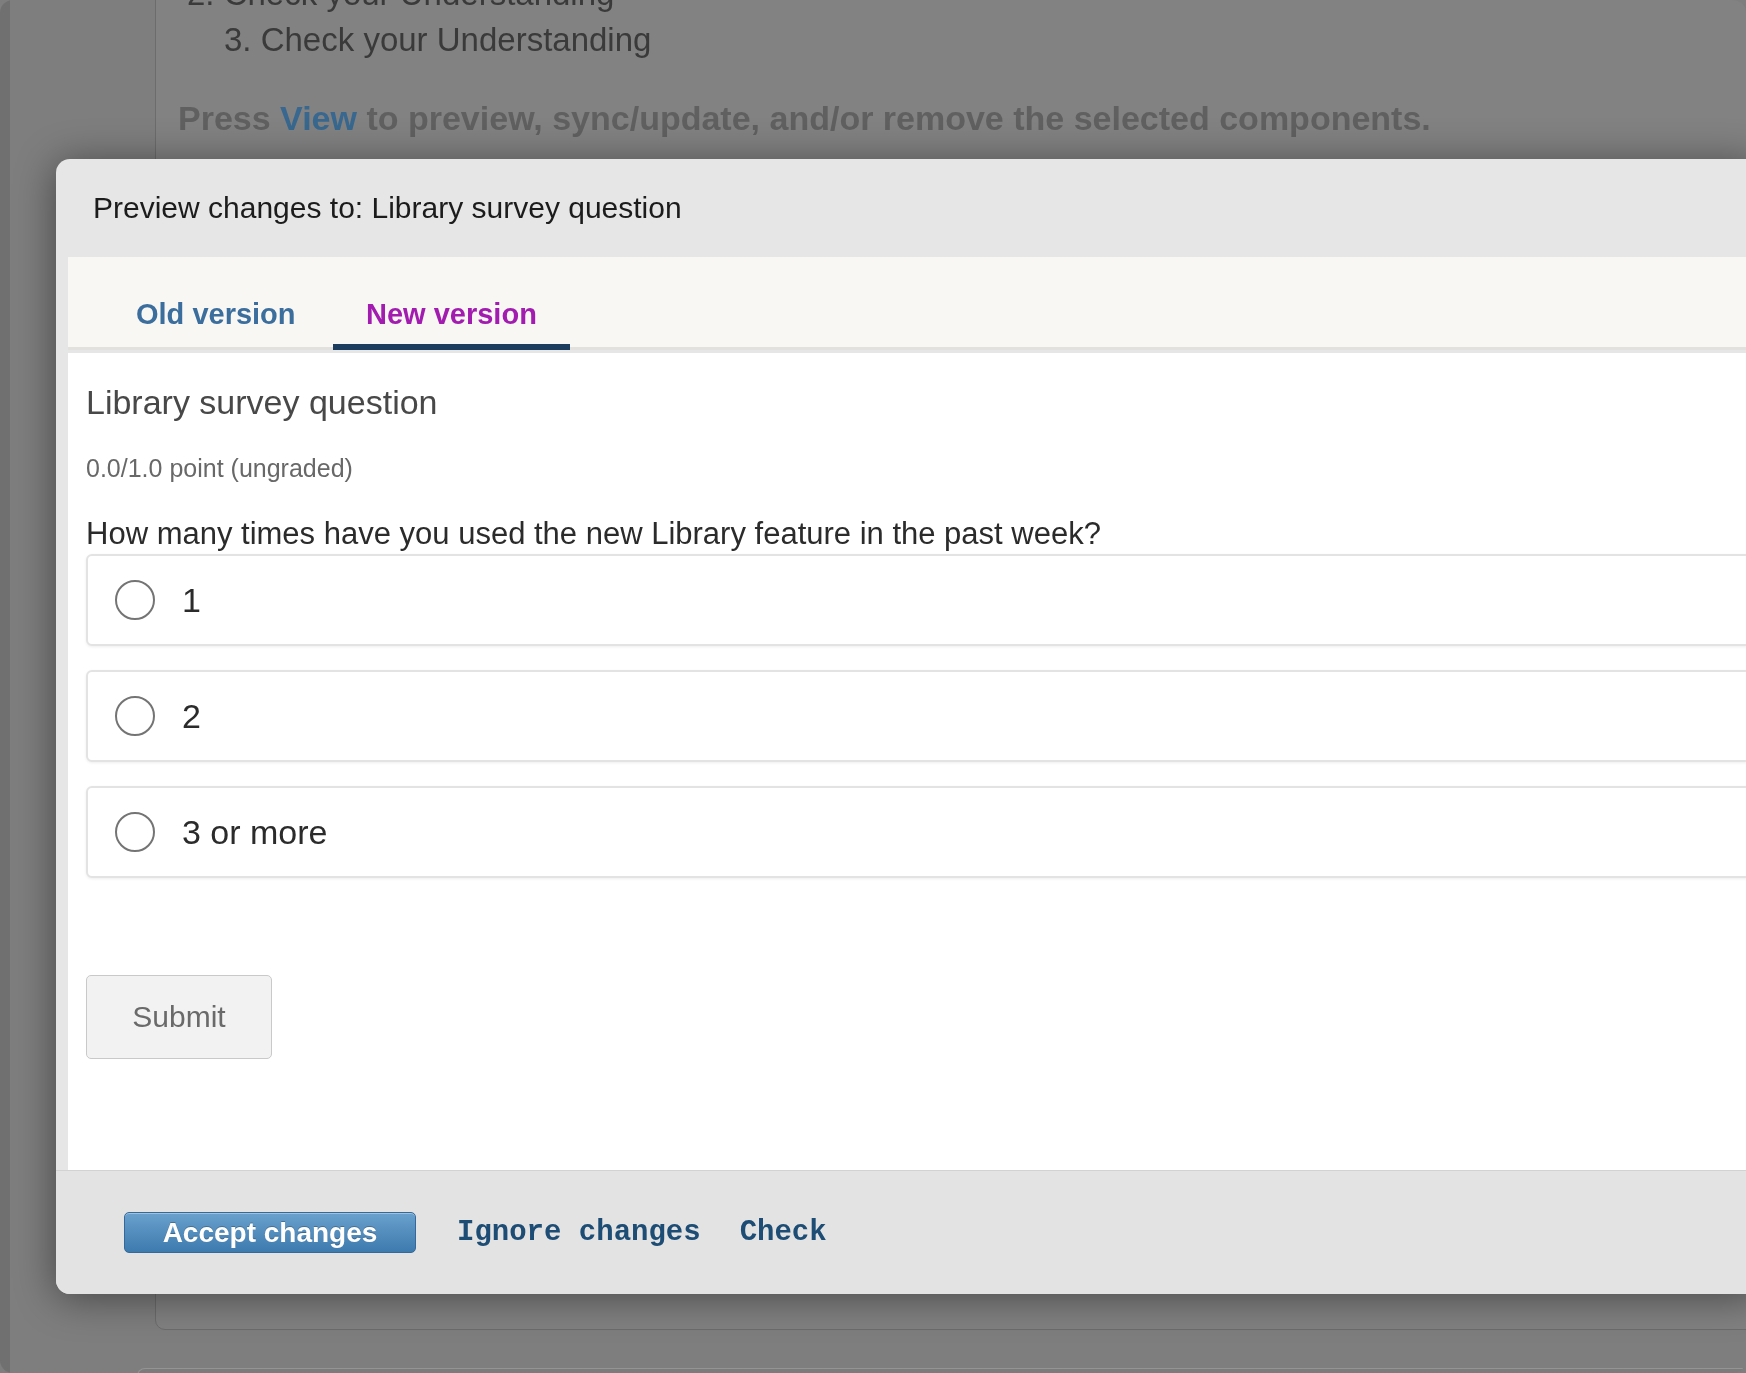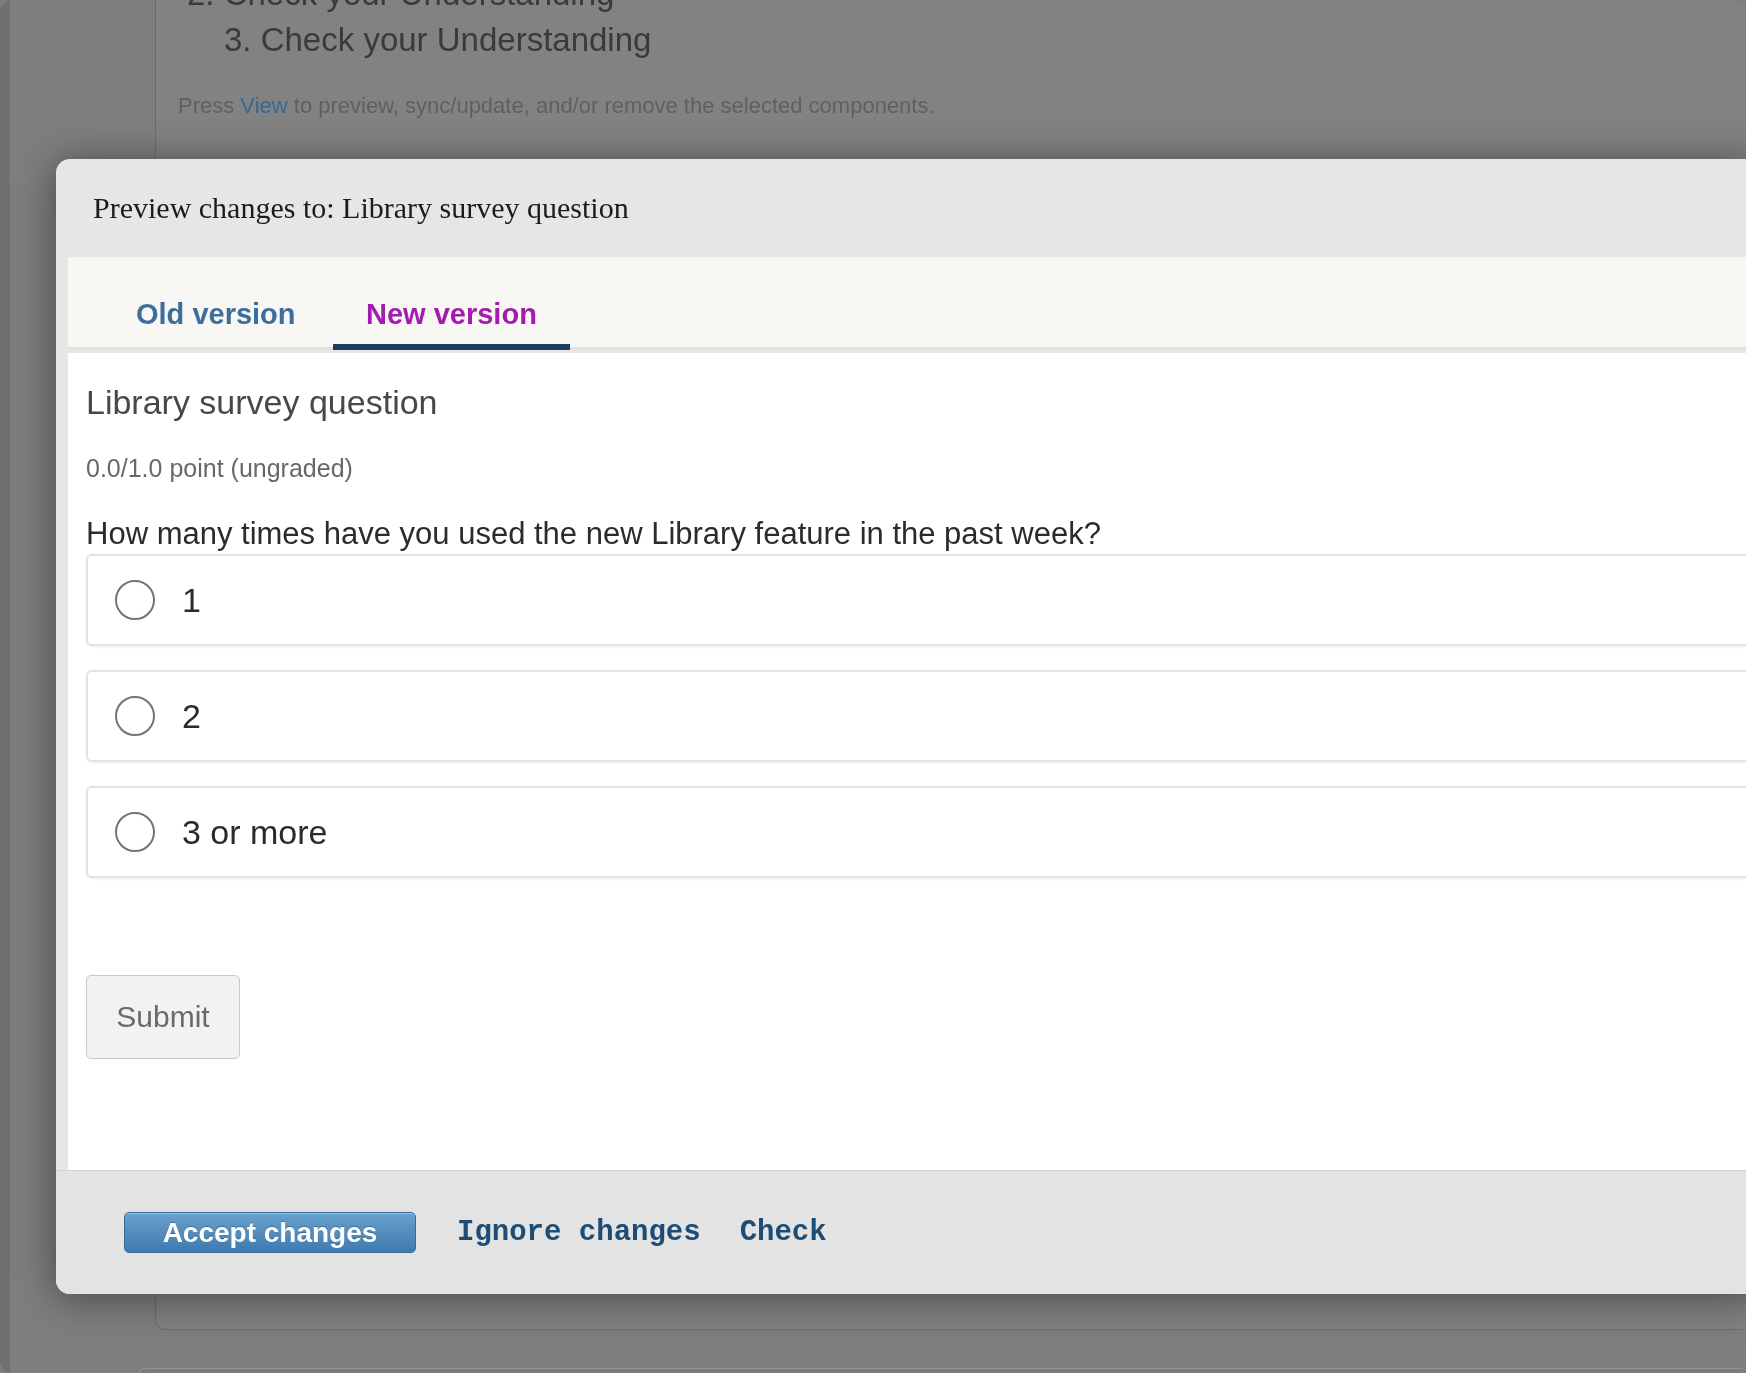--- a/index.html
+++ b/index.html
@@ -8,48 +8,48 @@
 
   
   .bg-sidebar{position:absolute;left:0;top:0;width:10px;height:100%;background:#707070;}
   .bg-panel{position:absolute;left:155px;top:-12px;right:-12px;height:1342px;
             background:#828282;border:1px solid #6c6c6c;border-radius:0 0 10px 10px;}
   .bg-card-bottom{position:absolute;left:137px;top:1368px;right:-12px;bottom:-12px;
             background:#7b7b7b;border:1px solid #949494;border-bottom:none;border-radius:8px 8px 0 0;}
   .bg-li{position:absolute;font-size:33px;line-height:44px;color:#3a3a3a;white-space:nowrap;}
   .bg-li.one{left:187px;top:-28px;}
   .bg-li.two{left:224px;top:18px;}
-  .bg-press{position:absolute;left:178px;top:84px;font-size:22px;line-height:44px;color:#606060;white-space:nowrap;}
+  .bg-press{position:absolute;left:178px;top:96px;font-size:34px;line-height:44px;color:#606060;white-space:nowrap;font-weight:bold;}
   .bg-view-link{color:#38688f;text-decoration:none;cursor:pointer;}
 
   
   .modal{position:absolute;left:56px;top:159px;right:-16px;height:1135px;z-index:10;
          background:#e6e6e6;border-radius:14px;box-shadow:0 4px 40px rgba(0,0,0,.45);}
   .modal-header{position:absolute;left:0;top:0;right:0;height:98px;display:flex;align-items:center;
          padding-left:37px;}
-  .modal-title{font-size:30px;font-weight:400;color:#1c1c1c;margin:0;font-family:Liberation Serif, serif;}
+  .modal-title{font-size:30px;font-weight:400;color:#1c1c1c;margin:0;}
 
   .tabbar{position:absolute;left:12px;top:98px;right:0;height:93px;background:#f8f7f4;
           padding-left:35px;border-bottom:3px solid #e3e1dd;white-space:nowrap;}
   .tab{display:inline-block;height:93px;line-height:90px;padding:12px 33px;font-size:29px;font-weight:700;
        color:#3c6e9d;cursor:pointer;border-bottom:6px solid transparent;margin-bottom:-3px;}
   .tab.active{color:#a21caf;border-bottom-color:#1d3d5f;cursor:default;}
 
   .content{position:absolute;left:12px;top:194px;right:0;bottom:124px;background:#ffffff;
            padding:0 0 0 18px;overflow:hidden;}
   .problem-title{font-size:34px;font-weight:400;color:#484848;margin:27px 0 0 0;line-height:44px;}
   .points{font-size:25px;color:#686868;margin-top:27px;line-height:34px;}
   .question{font-size:31px;color:#2b2b2b;margin-top:29px;line-height:40px;}
   .option{display:flex;align-items:center;height:92px;background:#fff;border:2px solid #e3e3e3;
           border-radius:6px;margin:0 0 24px 0;padding-left:27px;cursor:pointer;
           box-shadow:0 1px 3px rgba(0,0,0,.07);}
   .radio{width:40px;height:40px;border:2px solid #747474;border-radius:50%;background:#fff;
          margin-right:27px;flex:none;}
   .opt-label{font-size:34px;color:#2b2b2b;}
-  .submit{display:block;margin-top:97px;width:154px;height:84px;background:#f2f2f2;
+  .submit{display:block;margin-top:97px;width:186px;height:84px;background:#f2f2f2;
           border:1px solid #c9c9c9;border-radius:5px;color:#6a6a6a;font-size:30px;cursor:pointer;}
 
   .modal-footer{position:absolute;left:0;bottom:0;right:0;height:124px;background:#e3e3e3;
           border-top:1px solid #d2d2d2;border-radius:0 0 0 14px;display:flex;align-items:center;
           padding-left:68px;}
   .accept{width:292px;height:41px;border-radius:5px;border:1px solid #35699c;cursor:pointer;
           background:linear-gradient(#6aa1cd,#3d7aae);color:#fff;font-size:28px;font-weight:700;
           text-shadow:0 -1px 0 rgba(0,0,0,.25);box-shadow:inset 0 1px 0 rgba(255,255,255,.35);
           margin-right:41px;}
   .flink{font-size:29px;font-weight:700;color:#1d4d74;text-decoration:none;cursor:pointer;font-family:Liberation Mono, monospace;}

